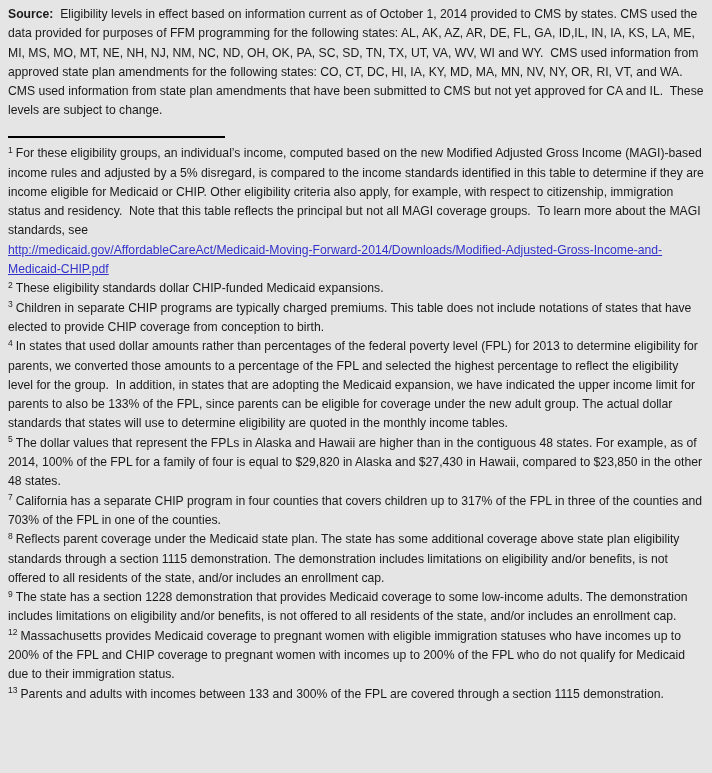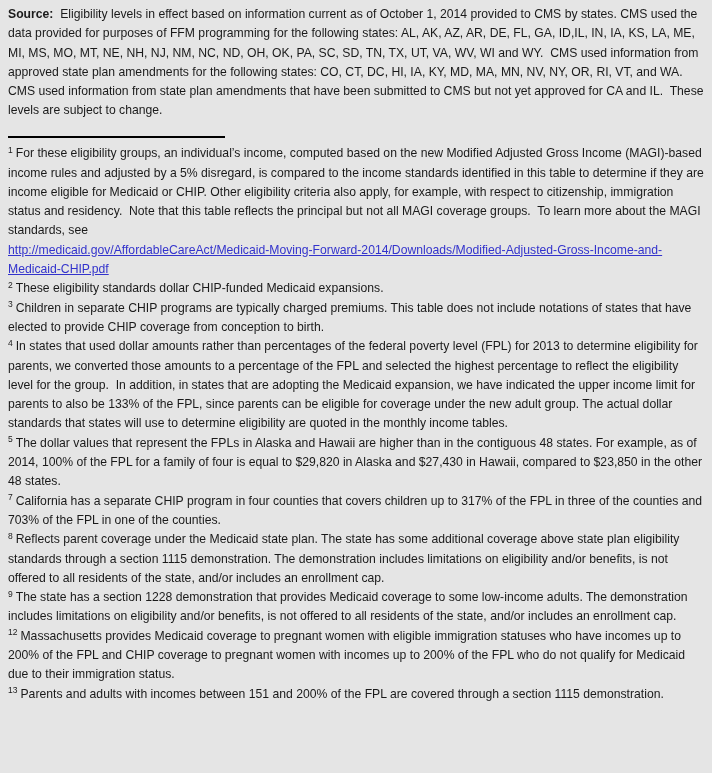--- a/index.html
+++ b/index.html
@@ -67,15 +67,15 @@
 
 
   <p class="para footnote"><sup class="fn-num">7</sup><span>California has a separate CHIP program in four counties that covers children up to 317% of the FPL in three of the counties and 703% of the FPL in one of the counties.</span></p>
 
   <p class="para footnote"><sup class="fn-num">8</sup><span>Reflects parent coverage under the Medicaid state plan. The state has some additional coverage above state plan eligibility standards through a section 1115 demonstration. The demonstration includes limitations on eligibility and/or benefits, is not offered to all residents of the state, and/or includes an enrollment cap.</span></p>
 
   <p class="para footnote"><sup class="fn-num">9</sup><span>The state has a section 1228 demonstration that provides Medicaid coverage to some low-income adults. The demonstration includes limitations on eligibility and/or benefits, is not offered to all residents of the state, and/or includes an enrollment cap.</span></p>
 
   <p class="para footnote"><sup class="fn-num">12</sup><span>Massachusetts provides Medicaid coverage to pregnant women with eligible immigration statuses who have incomes up to 200% of the FPL and CHIP coverage to pregnant women with incomes up to 200% of the FPL who do not qualify for Medicaid due to their immigration status.</span></p>
 
-  <p class="para footnote"><sup class="fn-num">13</sup><span>Parents and adults with incomes between 151 and 200% of the FPL are covered through a section 1115 demonstration.</span></p>
+  <p class="para footnote"><sup class="fn-num">13</sup><span>Parents and adults with incomes between 133 and 300% of the FPL are covered through a section 1115 demonstration.</span></p>
 
 </div>
 
 </body></html>

